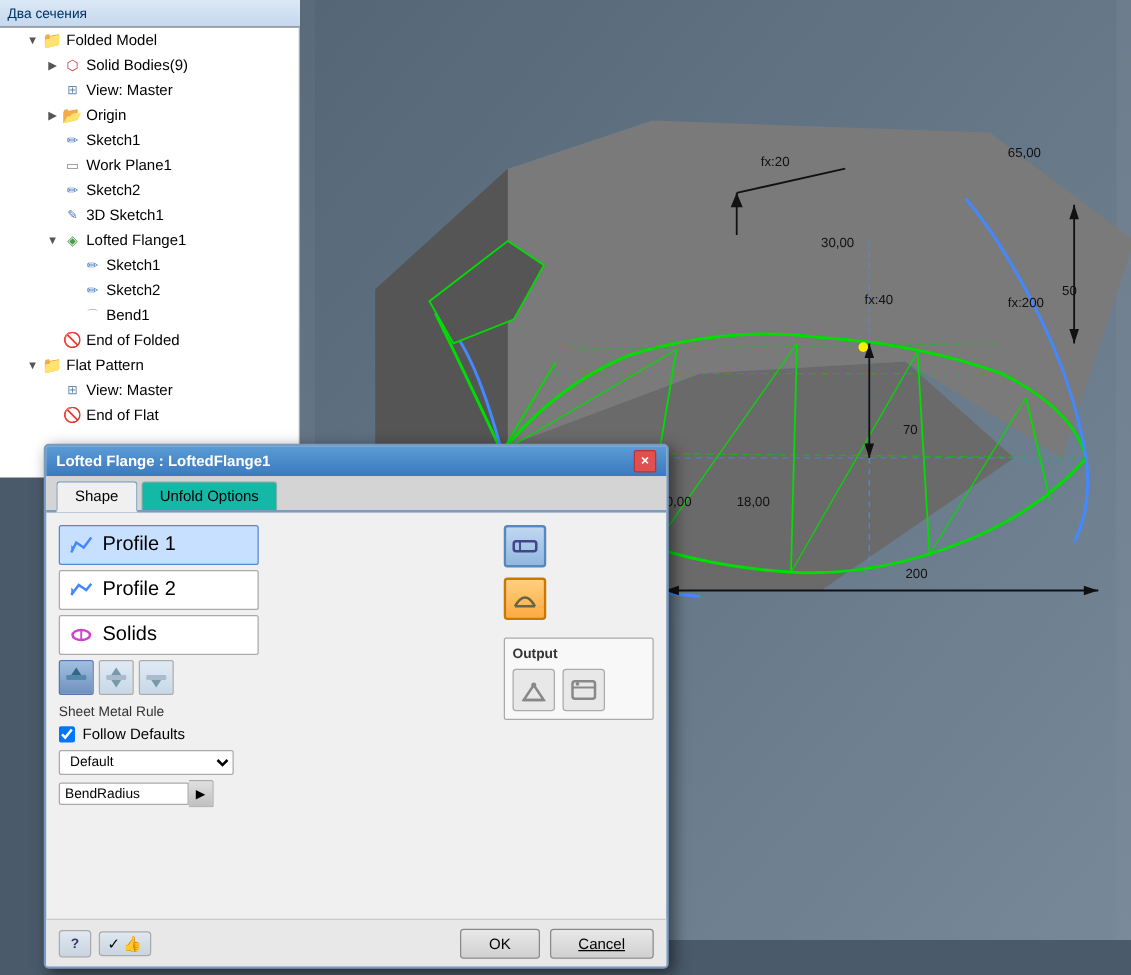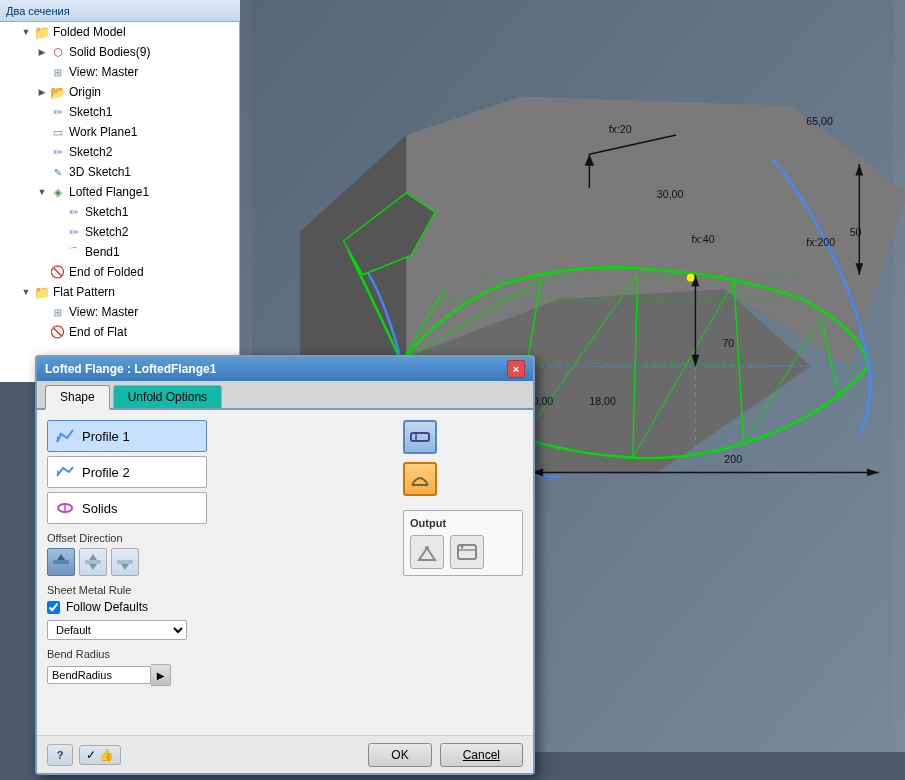--- a/index.html
+++ b/index.html
@@ -180,21 +180,21 @@
     .profile-btn {
       display: flex;
       align-items: center;
       gap: 6px;
       padding: 4px 6px;
       margin-bottom: 4px;
       background: #fff;
       border: 1px solid #aaa;
       border-radius: 2px;
       cursor: pointer;
-      font-size: 13px;
+      font-size: 16px;
       width: 160px;
     }
     .profile-btn.active { background: #c8e0ff; border-color: #5588cc; }
 
     .profile-icon {
       width: 22px;
       height: 22px;
       display: flex;
       align-items: center;
       justify-content: center;
@@ -625,21 +625,20 @@
       <div class="profile-btn">
         <span class="profile-icon">
           <svg width="20" height="20" viewBox="0 0 20 20">
             <ellipse cx="10" cy="10" rx="7" ry="4" fill="none" stroke="#cc44cc" stroke-width="2"></ellipse>
             <line x1="10" y1="6" x2="10" y2="14" stroke="#cc44cc" stroke-width="1.5"></line>
           </svg>
         </span>
         <span>Solids</span>
       </div>
 
-      <div class="section-label">Offset Direction</div>
       <div class="offset-buttons">
         <div class="offset-btn active" title="Offset up">
           <svg width="20" height="20" viewBox="0 0 20 20">
             <rect x="2" y="8" width="16" height="4" fill="#5588aa" rx="1"></rect>
             <polygon points="10,2 6,8 14,8" fill="#336688"></polygon>
           </svg>
         </div>
         <div class="offset-btn" title="Offset both">
           <svg width="20" height="20" viewBox="0 0 20 20">
             <rect x="2" y="8" width="16" height="4" fill="#aabbcc" rx="1"></rect>
@@ -659,21 +658,20 @@
       <div class="checkbox-row">
         <input type="checkbox" checked="" style="">
         <span>Follow Defaults</span>
       </div>
       <div class="dropdown-row">
         <select class="dropdown">
           <option>Default</option>
         </select>
       </div>
 
-      <div class="section-label">Bend Radius</div>
       <div class="bend-radius-row">
         <input type="text" class="bend-input" value="BendRadius" style="">
         <div class="bend-btn">▶</div>
       </div>
     </div>
 
     <div class="dialog-right">
 
       <div style="display:flex; flex-direction:column; gap:4px; margin-bottom:10px; align-items:flex-start;">
         <div class="action-icon-btn" title="Action 1">

